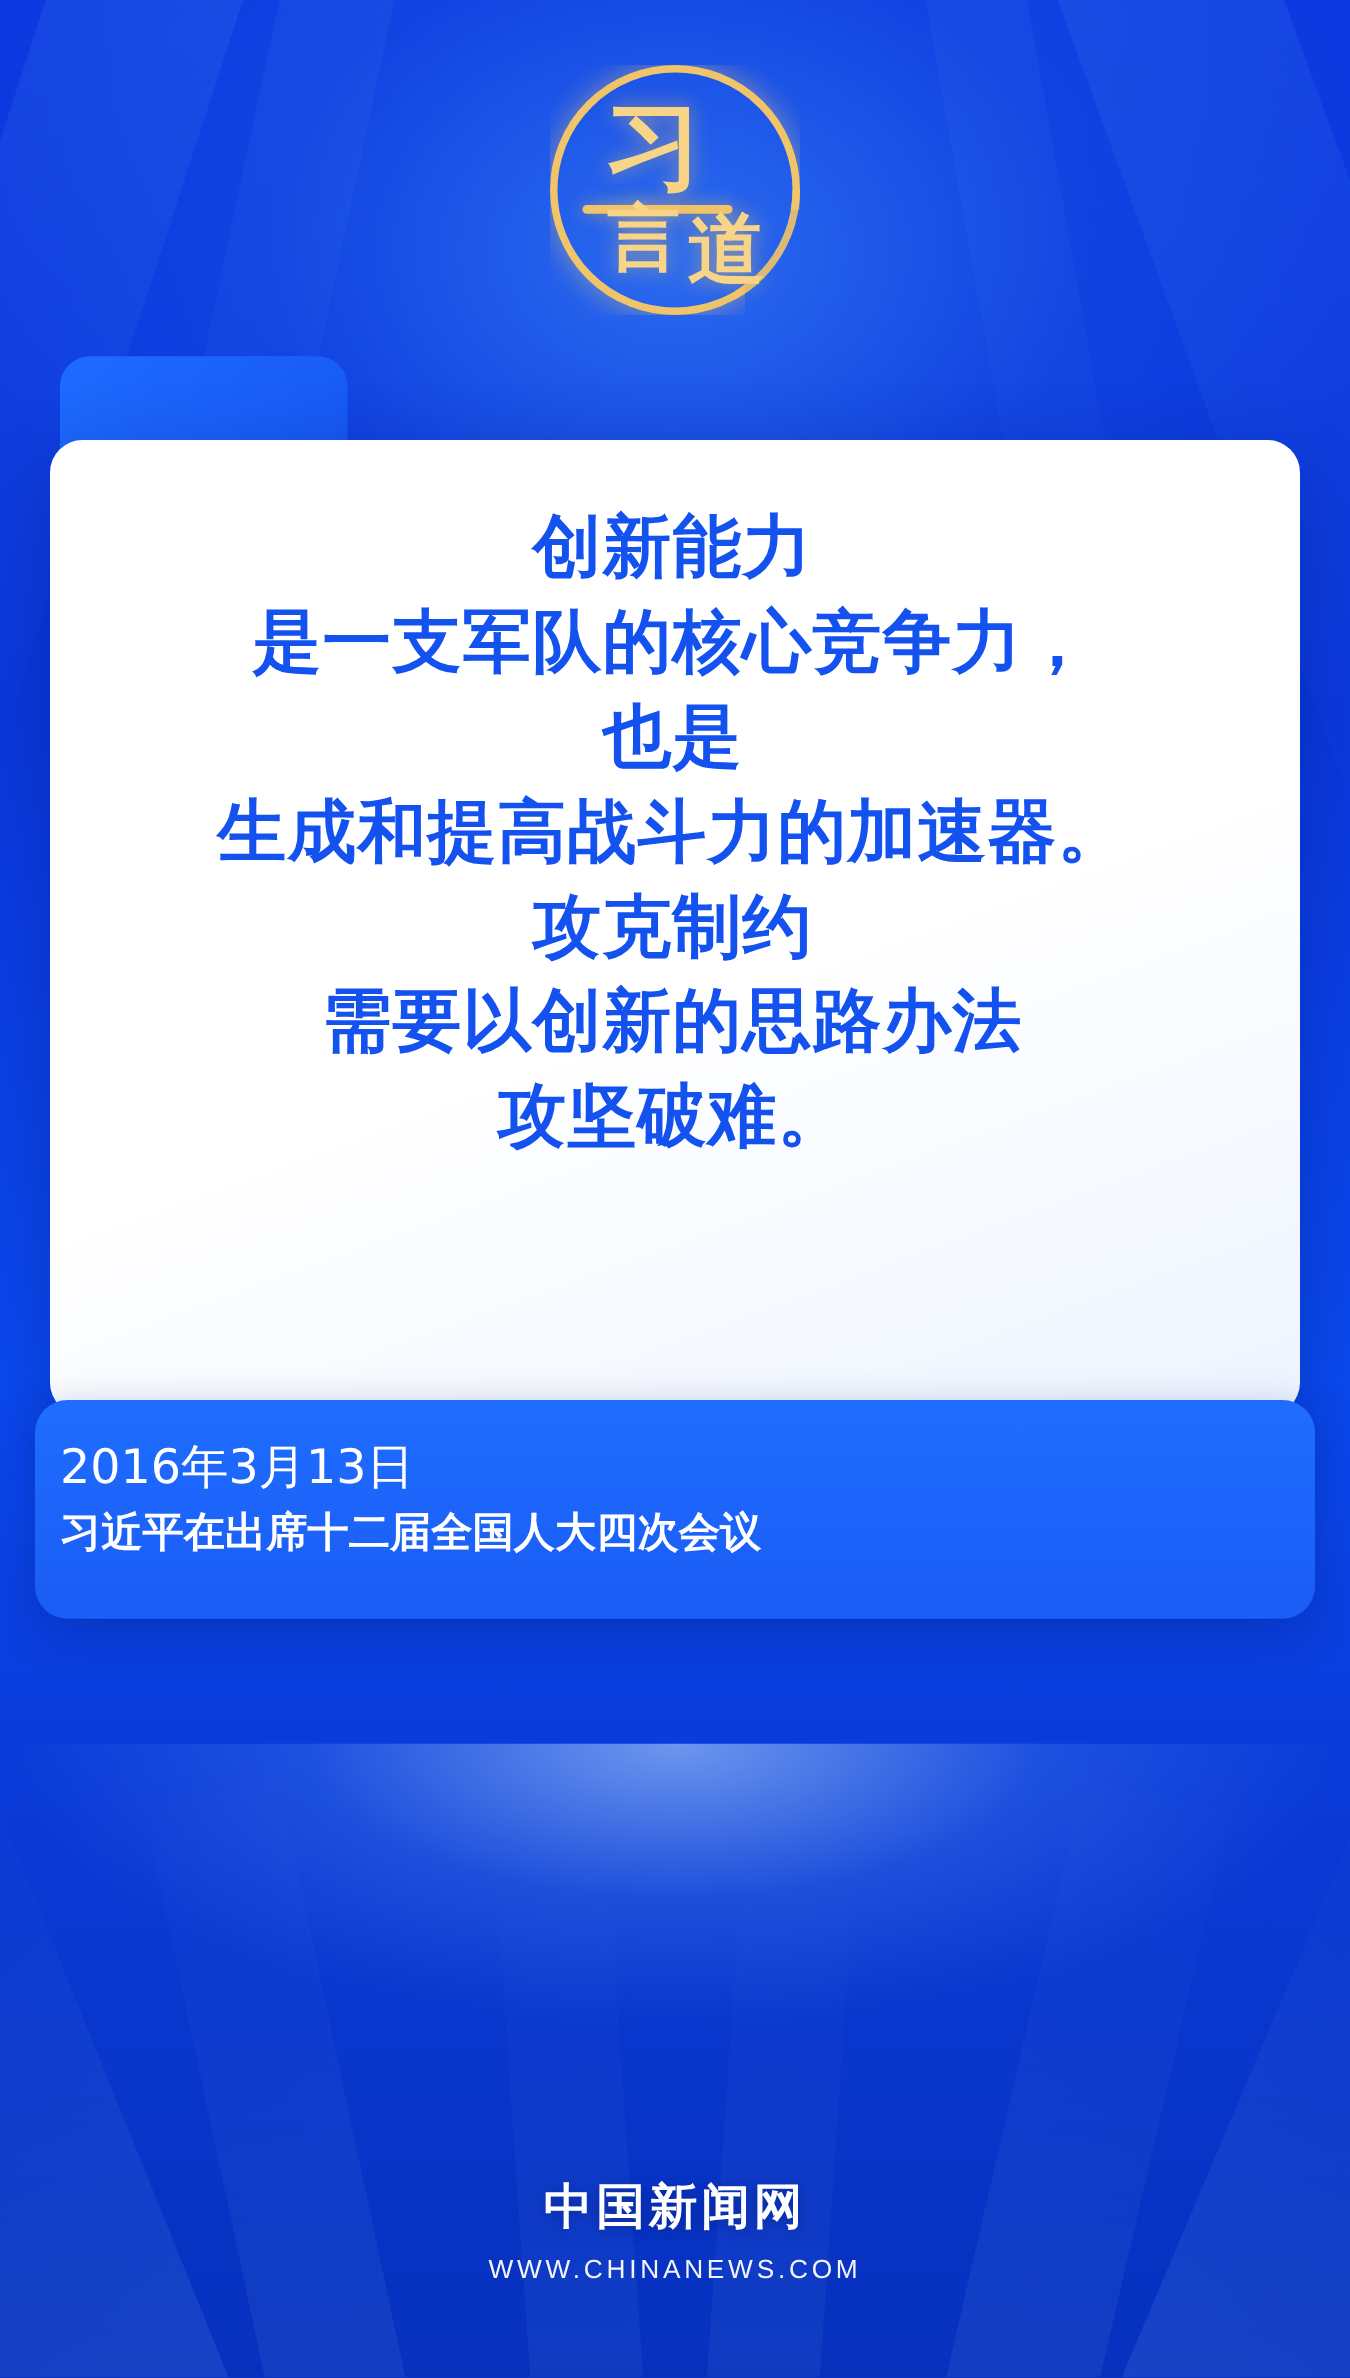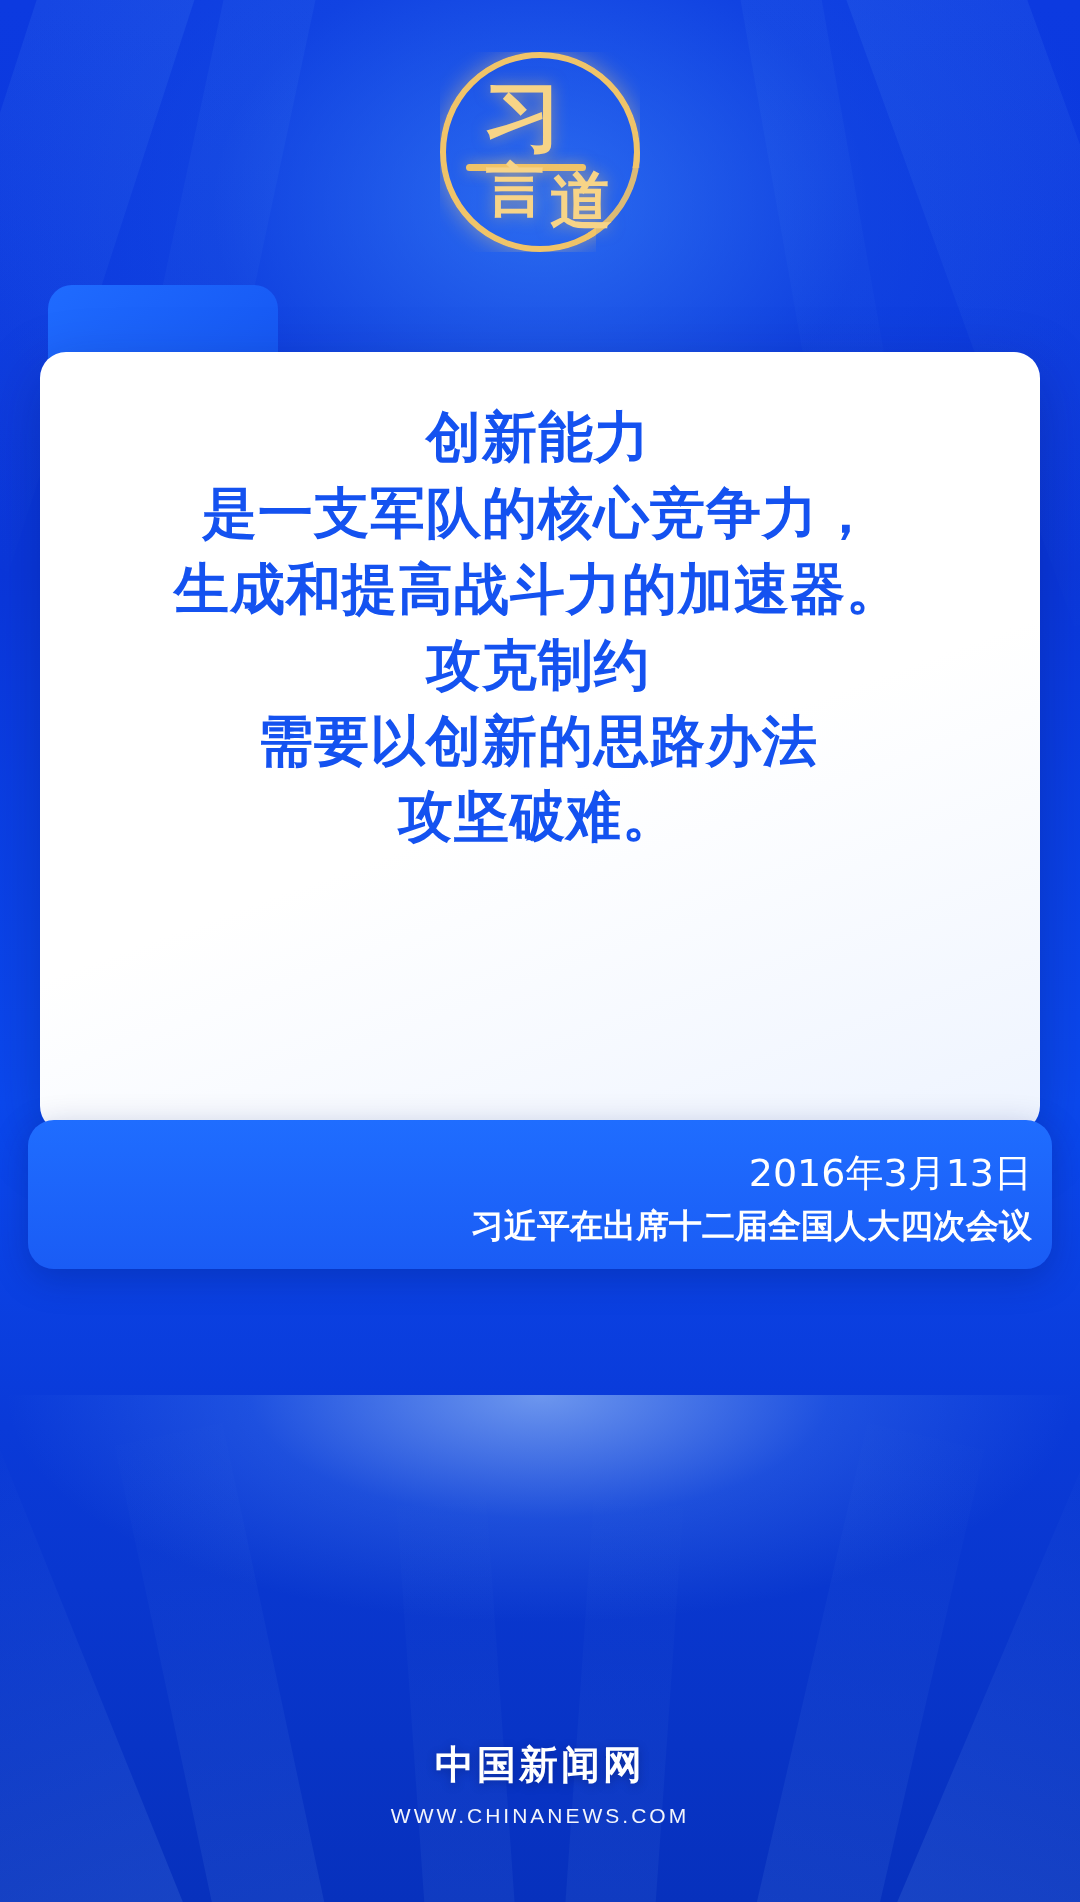--- a/index.html
+++ b/index.html
@@ -156,24 +156,24 @@
   }
   .quote .line { white-space: nowrap; }
 
   
   .source {
     position: absolute;
     left: 28px;
     top: 1120px;
     width: 1024px;
     box-sizing: border-box;
-    padding: 26px 20px 18px;
+    padding: 26px 20px 44px;
     background: linear-gradient(180deg, #1f6dff 0%, #1a5cf5 100%);
     border-radius: 26px;
-    text-align: right;
+    text-align: left;
     color: #ffffff;
     font-family: "DejaVu Sans", "Liberation Sans", sans-serif;
     box-shadow: 0 10px 34px rgba(0,25,110,0.30);
   }
   .source .date {
     font-size: 38px;
     line-height: 1.45;
     font-weight: 500;
   }
   .source .occasion {
@@ -238,20 +238,21 @@
     <div class="logo-char logo-yan">言</div>
     <div class="logo-char logo-dao">道</div>
   </div>
 
   <div class="card-tab"></div>
   <div class="card"></div>
 
   <div class="quote">
     <div class="line">创新能力</div>
     <div class="line">是一支军队的核心竞争力，</div>
+    <div class="line">也是</div>
     <div class="line">生成和提高战斗力的加速器。</div>
     <div class="line">攻克制约</div>
     <div class="line">需要以创新的思路办法</div>
     <div class="line">攻坚破难。</div>
   </div>
 
   <div class="source">
     <div class="date">2016年3月13日</div>
     <div class="occasion">习近平在出席十二届全国人大四次会议</div>
   </div>

